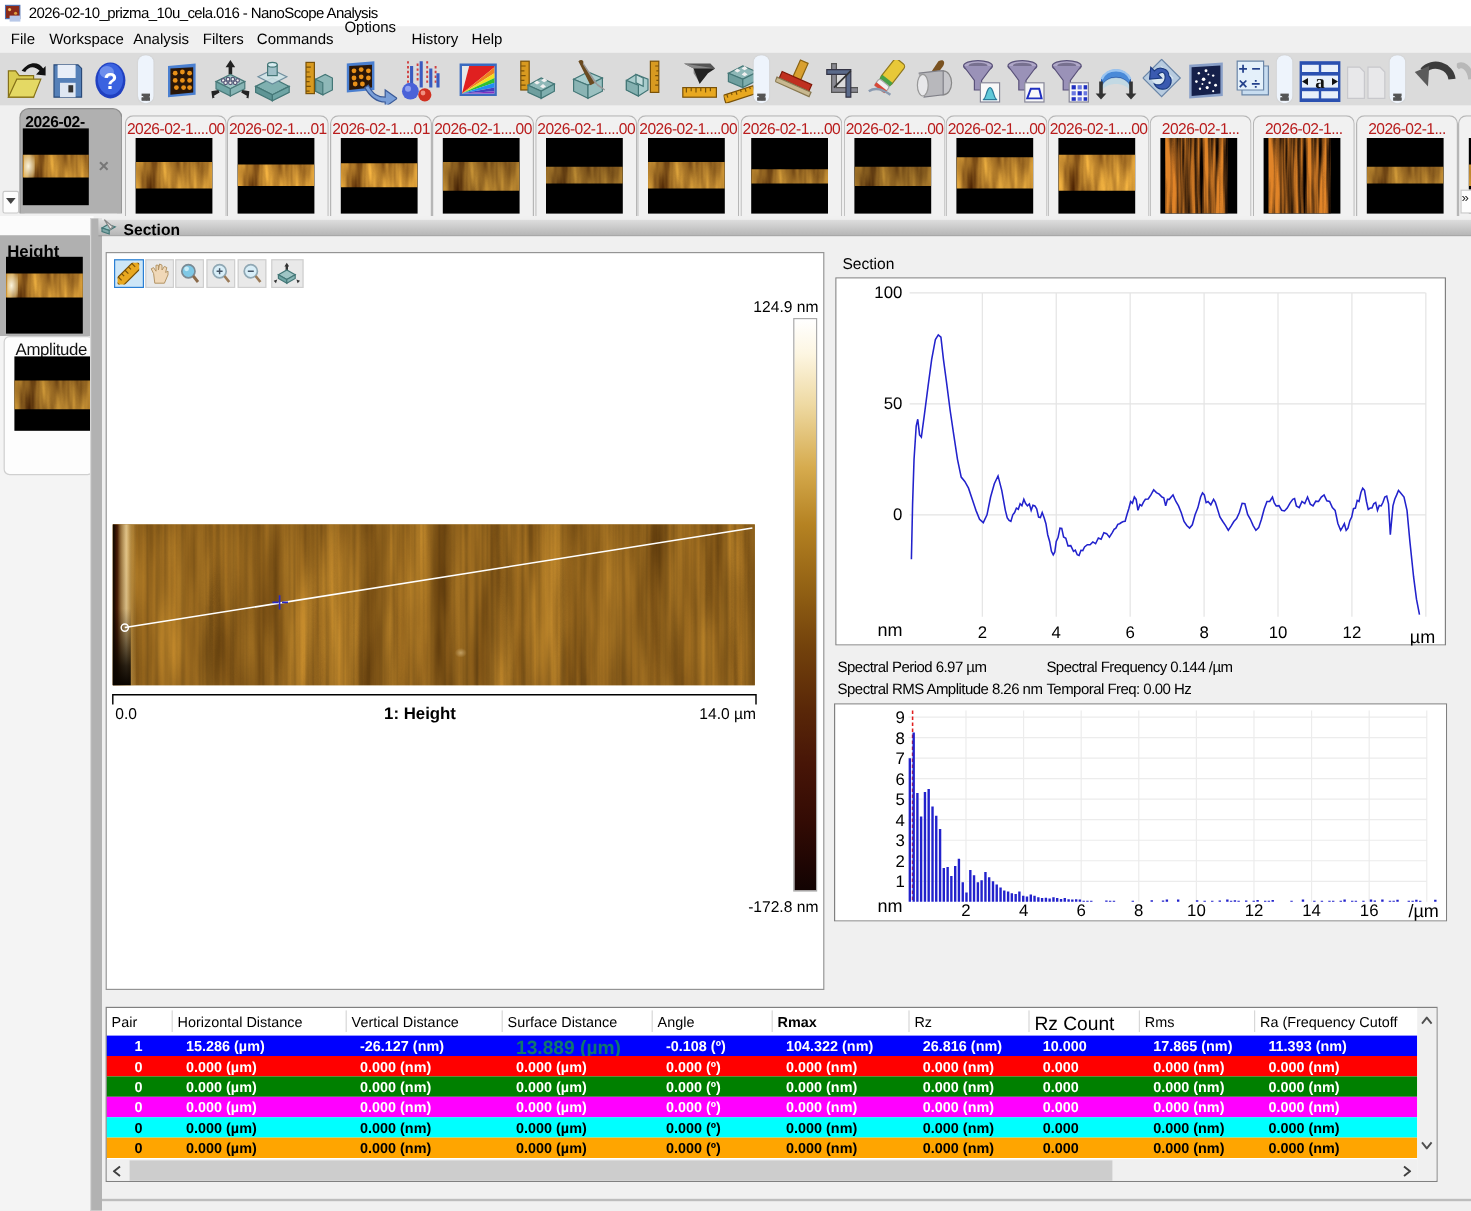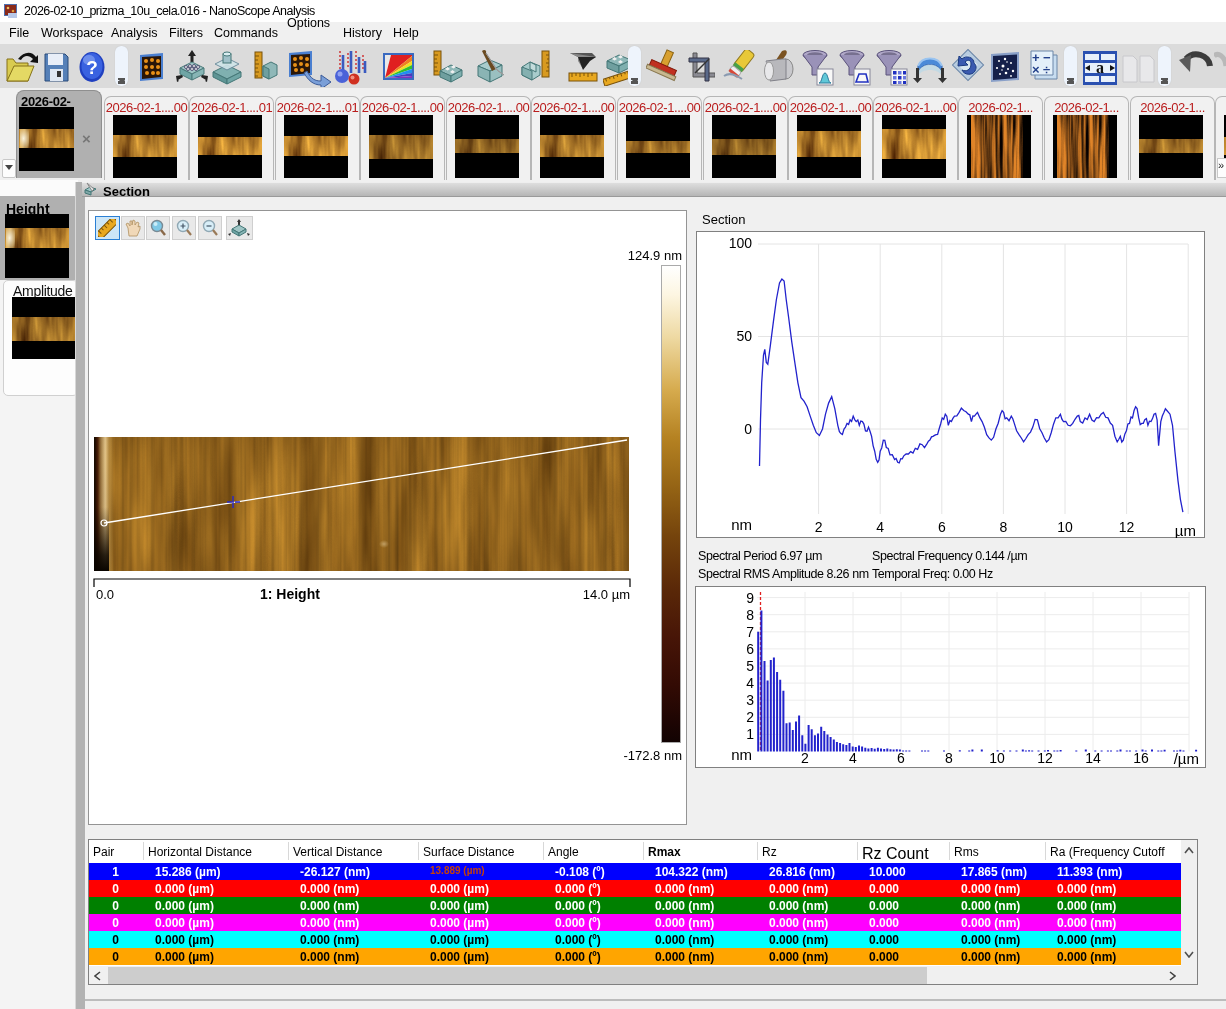--- a/index.html
+++ b/index.html
@@ -576,21 +576,21 @@
   <g stroke="#2828c8" stroke-width="1.4">
         <path d="M139 59 v12 M133 65 h5 M141 65 h5"></path>
       </g>
  </svg>
 </div>
 
 <svg class="abs" style="left:93px;top:577px" width="538" height="12" viewBox="0 0 538 12">
  <path d="M1 10 L1 2 L537 2 L537 10" fill="none" stroke="#000" stroke-width="1.2"></path>
 </svg>
 <div class="abs" style="left:96px;top:587px;font-size:13px;">0.0</div>
-<div class="abs" style="left:260px;top:586px;width:180px;font-size:14px;font-weight:bold;">1: Height</div>
+<div class="abs" style="left:260px;top:586px;width:180px;text-align:center;font-size:14px;font-weight:bold;">1: Height</div>
 <div class="abs" style="left:540px;top:587px;width:90px;text-align:right;font-size:13px;">14.0 µm</div>
 
 <div class="abs" style="left:600px;top:248px;width:82px;text-align:right;font-size:13px;">124.9 nm</div>
 <div class="abs" style="left:661px;top:265px;width:20px;height:478px;border:1px solid #aaa;box-sizing:border-box;background:linear-gradient(#ffffff,#fdf6e2 6%,#eed9a2 15%,#d6ab4e 26%,#b58222 36%,#936214 47%,#74430c 57%,#5a2808 68%,#471507 78%,#330b04 88%,#1d0503 96%,#120302);"></div>
 <div class="abs" style="left:600px;top:748px;width:82px;text-align:right;font-size:13px;">-172.8 nm</div>
 
 <div class="abs" style="left:702px;top:212px;font-size:13px;">Section</div>
 <svg class="abs" style="left:696px;top:231px" width="509" height="307" viewBox="696 231 509 307">
 <rect x="696.5" y="231.5" width="508" height="306" fill="#ffffff" stroke="#808080"></rect>
 <path d="M758 244.0H1188 M758 336.5H1188 M758 429.0H1188 M818.6 244V514 M880.2 244V514 M941.8 244V514 M1003.4 244V514 M1065.0 244V514 M1126.6 244V514 M1188.2 244V514" stroke="#e4e4e4" fill="none"></path>
@@ -658,21 +658,21 @@
 <div class="abs" style="left:862px;top:845px;font-size:16px;white-space:nowrap;">Rz Count</div>
 <div class="abs" style="left:857px;top:842px;width:1px;height:18px;background:#d8d8d8;"></div>
 <div class="abs" style="left:954px;top:845px;font-size:12px;white-space:nowrap;">Rms</div>
 <div class="abs" style="left:949px;top:842px;width:1px;height:18px;background:#d8d8d8;"></div>
 <div class="abs" style="left:1050px;top:845px;font-size:12px;white-space:nowrap;">Ra (Frequency Cutoff</div>
 <div class="abs" style="left:1045px;top:842px;width:1px;height:18px;background:#d8d8d8;"></div>
 <div class="abs" style="left:89px;top:863px;width:1092px;height:17px;background:#0000ff;"></div>
 <div class="abs" style="left:88px;top:865px;width:55px;text-align:center;font-size:12px;font-weight:bold;color:#fff;">1</div>
 <div class="abs" style="left:155px;top:865px;font-size:12px;font-weight:bold;color:#fff;white-space:nowrap;">15.286 (µm)</div>
 <div class="abs" style="left:300px;top:865px;font-size:12px;font-weight:bold;color:#fff;white-space:nowrap;">-26.127 (nm)</div>
-<div class="abs" style="left:430px;top:865px;font-size:10px;font-weight:bold;color:#c2410c;white-space:nowrap;">13.889 (µm)</div>
+<div class="abs" style="left:430px;top:865px;font-size:16px;font-weight:bold;color:#0f766e;white-space:nowrap;">13.889 (µm)</div>
 <div class="abs" style="left:555px;top:865px;font-size:12px;font-weight:bold;color:#fff;white-space:nowrap;">-0.108 (º)</div>
 <div class="abs" style="left:655px;top:865px;font-size:12px;font-weight:bold;color:#fff;white-space:nowrap;">104.322 (nm)</div>
 <div class="abs" style="left:769px;top:865px;font-size:12px;font-weight:bold;color:#fff;white-space:nowrap;">26.816 (nm)</div>
 <div class="abs" style="left:869px;top:865px;font-size:12px;font-weight:bold;color:#fff;white-space:nowrap;">10.000</div>
 <div class="abs" style="left:961px;top:865px;font-size:12px;font-weight:bold;color:#fff;white-space:nowrap;">17.865 (nm)</div>
 <div class="abs" style="left:1057px;top:865px;font-size:12px;font-weight:bold;color:#fff;white-space:nowrap;">11.393 (nm)</div>
 <div class="abs" style="left:89px;top:880px;width:1092px;height:17px;background:#ff0000;"></div>
 <div class="abs" style="left:88px;top:882px;width:55px;text-align:center;font-size:12px;font-weight:bold;color:#fff;">0</div>
 <div class="abs" style="left:155px;top:882px;font-size:12px;font-weight:bold;color:#fff;white-space:nowrap;">0.000 (µm)</div>
 <div class="abs" style="left:300px;top:882px;font-size:12px;font-weight:bold;color:#fff;white-space:nowrap;">0.000 (nm)</div>

